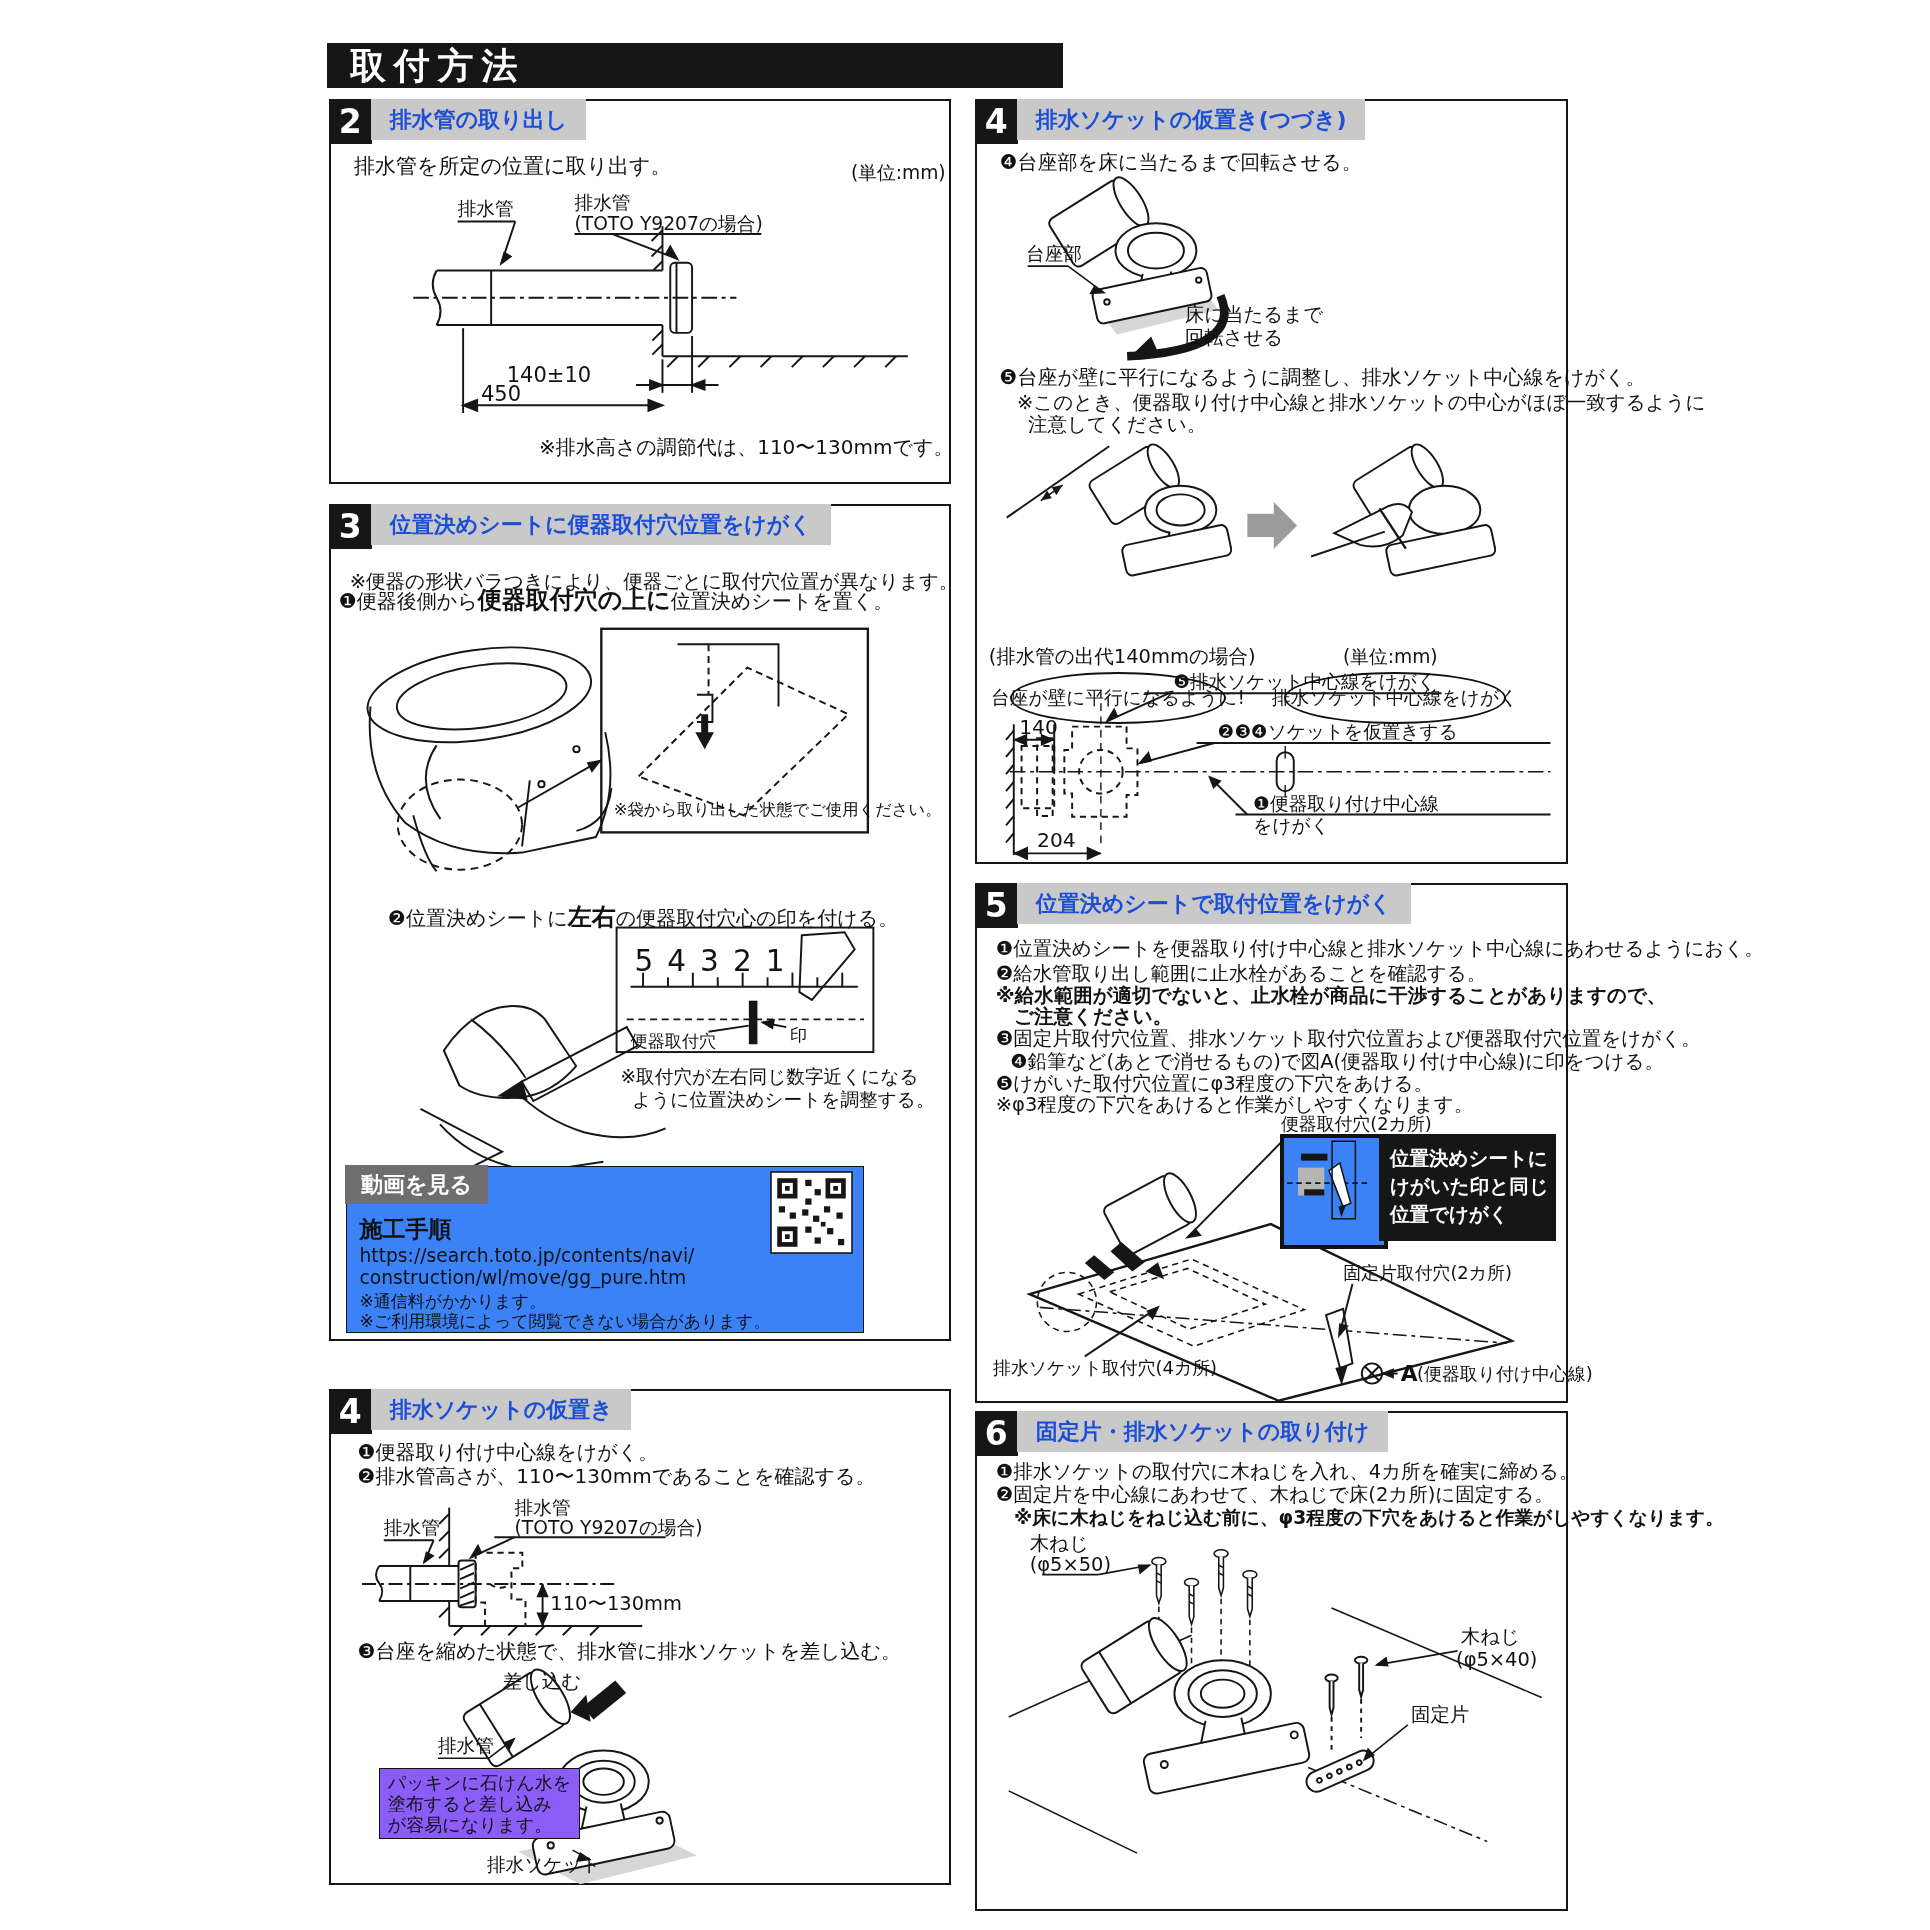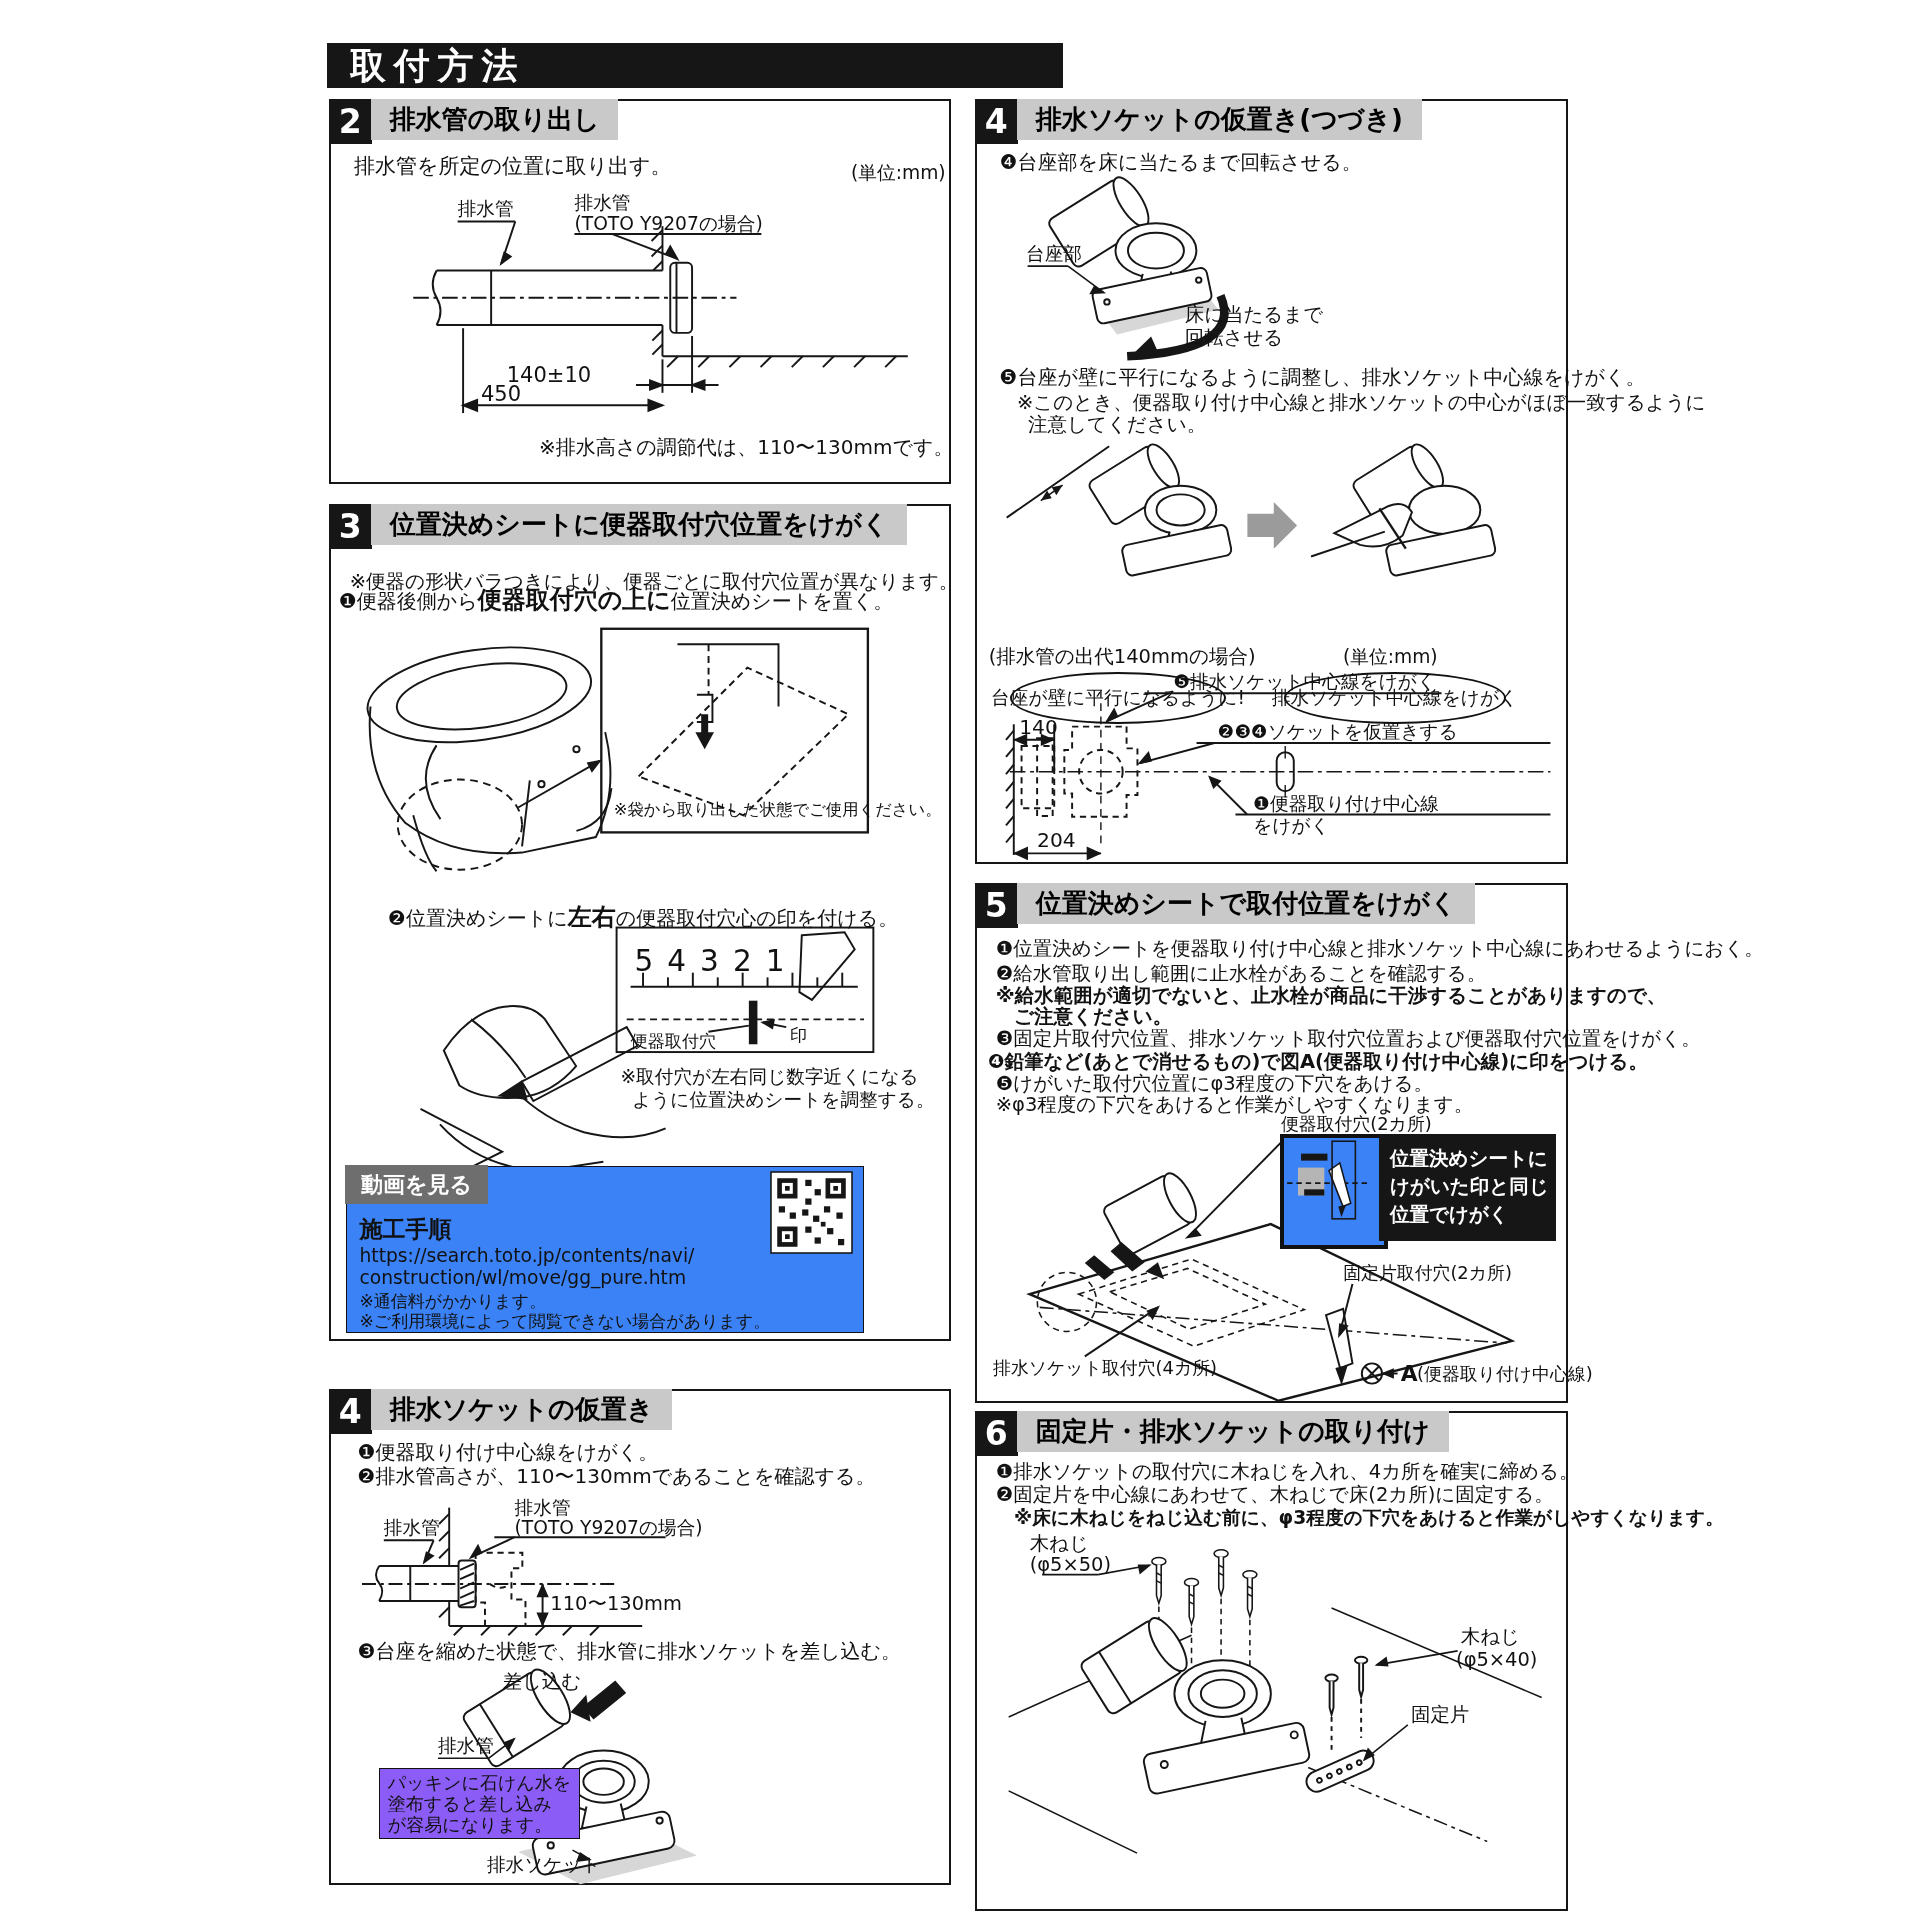--- a/index.html
+++ b/index.html
@@ -3,22 +3,22 @@
 <meta charset="utf-8">
 <style>
   html,body{margin:0;padding:0;background:#ffffff;}
   body{width:1930px;height:1930px;font-family:"DejaVu Sans",sans-serif;color:#111;}
   .page{position:relative;width:1930px;height:1930px;background:#fff;overflow:hidden;}
   .banner{position:absolute;left:327px;top:43px;width:736px;height:45px;background:#161616;color:#fff;
           font-size:36px;font-weight:700;line-height:45px;padding-left:23px;letter-spacing:7.8px;box-sizing:border-box;}
   .box{position:absolute;border:2.3px solid #161616;background:#fff;box-sizing:border-box;}
   .num{position:absolute;left:-2.3px;top:-2.3px;width:43px;height:45px;background:#161616;color:#fff;
        font-size:33px;font-weight:700;display:flex;align-items:center;justify-content:center;}
-  .bar{position:absolute;left:40px;top:-2.3px;height:41px;background:#c9c9c9;color:#000000;
-       font-size:26px;font-weight:700;line-height:41px;padding:0 18.7px;white-space:nowrap;}
+  .bar{position:absolute;left:40px;top:-2.3px;height:41px;background:#c9c9c9;color:#1d4ed8;
+       font-size:22px;font-weight:700;line-height:41px;padding:0 18.7px;white-space:nowrap;}
   .t{position:absolute;white-space:nowrap;}.f22{font-size:17px}.f23{font-size:18px}.f24{font-size:18.7px}.f25{font-size:19.5px}
   .f26{font-size:20px}.f27{font-size:21px}.f30{font-size:23px}.f31{font-size:24px}
   .b{font-weight:700}
   svg.draw{position:absolute;overflow:visible;}
   .callout{position:absolute;border:1.6px solid #111;background:#8b5cf6;padding:3.1px 7.8px;line-height:21px;white-space:nowrap;}
   .bubble{position:absolute;border:2.3px solid #111;border-radius:50%;background:#fff;display:flex;
           align-items:center;justify-content:center;white-space:nowrap;}
   .vbox{position:absolute;border:1.6px solid #111;background:#3b82f6;}
   .vbadge{position:absolute;left:-1.6px;top:-1.6px;background:#6e6e6e;color:#fff;font-size:22px;font-weight:700;
           line-height:39px;height:39px;padding:0 15.6px;white-space:nowrap;}
@@ -453,21 +453,21 @@
   </div>
 
   <div class="box" style="left:975px;top:883px;width:593px;height:520px;">
     <div class="num">5</div>
     <div class="bar">位置決めシートで取付位置をけがく</div>
     <div class="t f25" style="left:18.7px;top:50px;">❶位置決めシートを便器取り付け中心線と排水ソケット中心線にあわせるようにおく。</div>
     <div class="t f25" style="left:18.7px;top:75px;">❷給水管取り出し範囲に止水栓があることを確認する。</div>
     <div class="t f25 b" style="left:18.7px;top:97px;">※給水範囲が適切でないと、止水栓が商品に干渉することがありますので、</div>
     <div class="t f25 b" style="left:37px;top:118px;">ご注意ください。</div>
     <div class="t f25" style="left:18.7px;top:140px;">❸固定片取付穴位置、排水ソケット取付穴位置および便器取付穴位置をけがく。</div>
-    <div class="t f25" style="left:11px;top:163px;font-weight:bold;">❹鉛筆など(あとで消せるもの)で図A(便器取り付け中心線)に印をつける。</div>
+    <div class="t f25" style="left:33px;top:163px;">❹鉛筆など(あとで消せるもの)で図A(便器取り付け中心線)に印をつける。</div>
     <div class="t f25" style="left:18.7px;top:185px;">❺けがいた取付穴位置にφ3程度の下穴をあける。</div>
     <div class="t f25" style="left:18.7px;top:206px;">※φ3程度の下穴をあけると作業がしやすくなります。</div>
 
     <svg class="draw" style="left:15.6px;top:226px;" width="568" height="290" viewBox="0 0 730 372">
       <g stroke="#161616" stroke-width="2.5" fill="none">
 
         <g transform="rotate(-28 205 130)">
           <rect x="150" y="95" width="95" height="70" rx="8" fill="#fff"></rect>
           <ellipse cx="245" cy="130" rx="14" ry="35" fill="#fff"></ellipse>
         </g>

